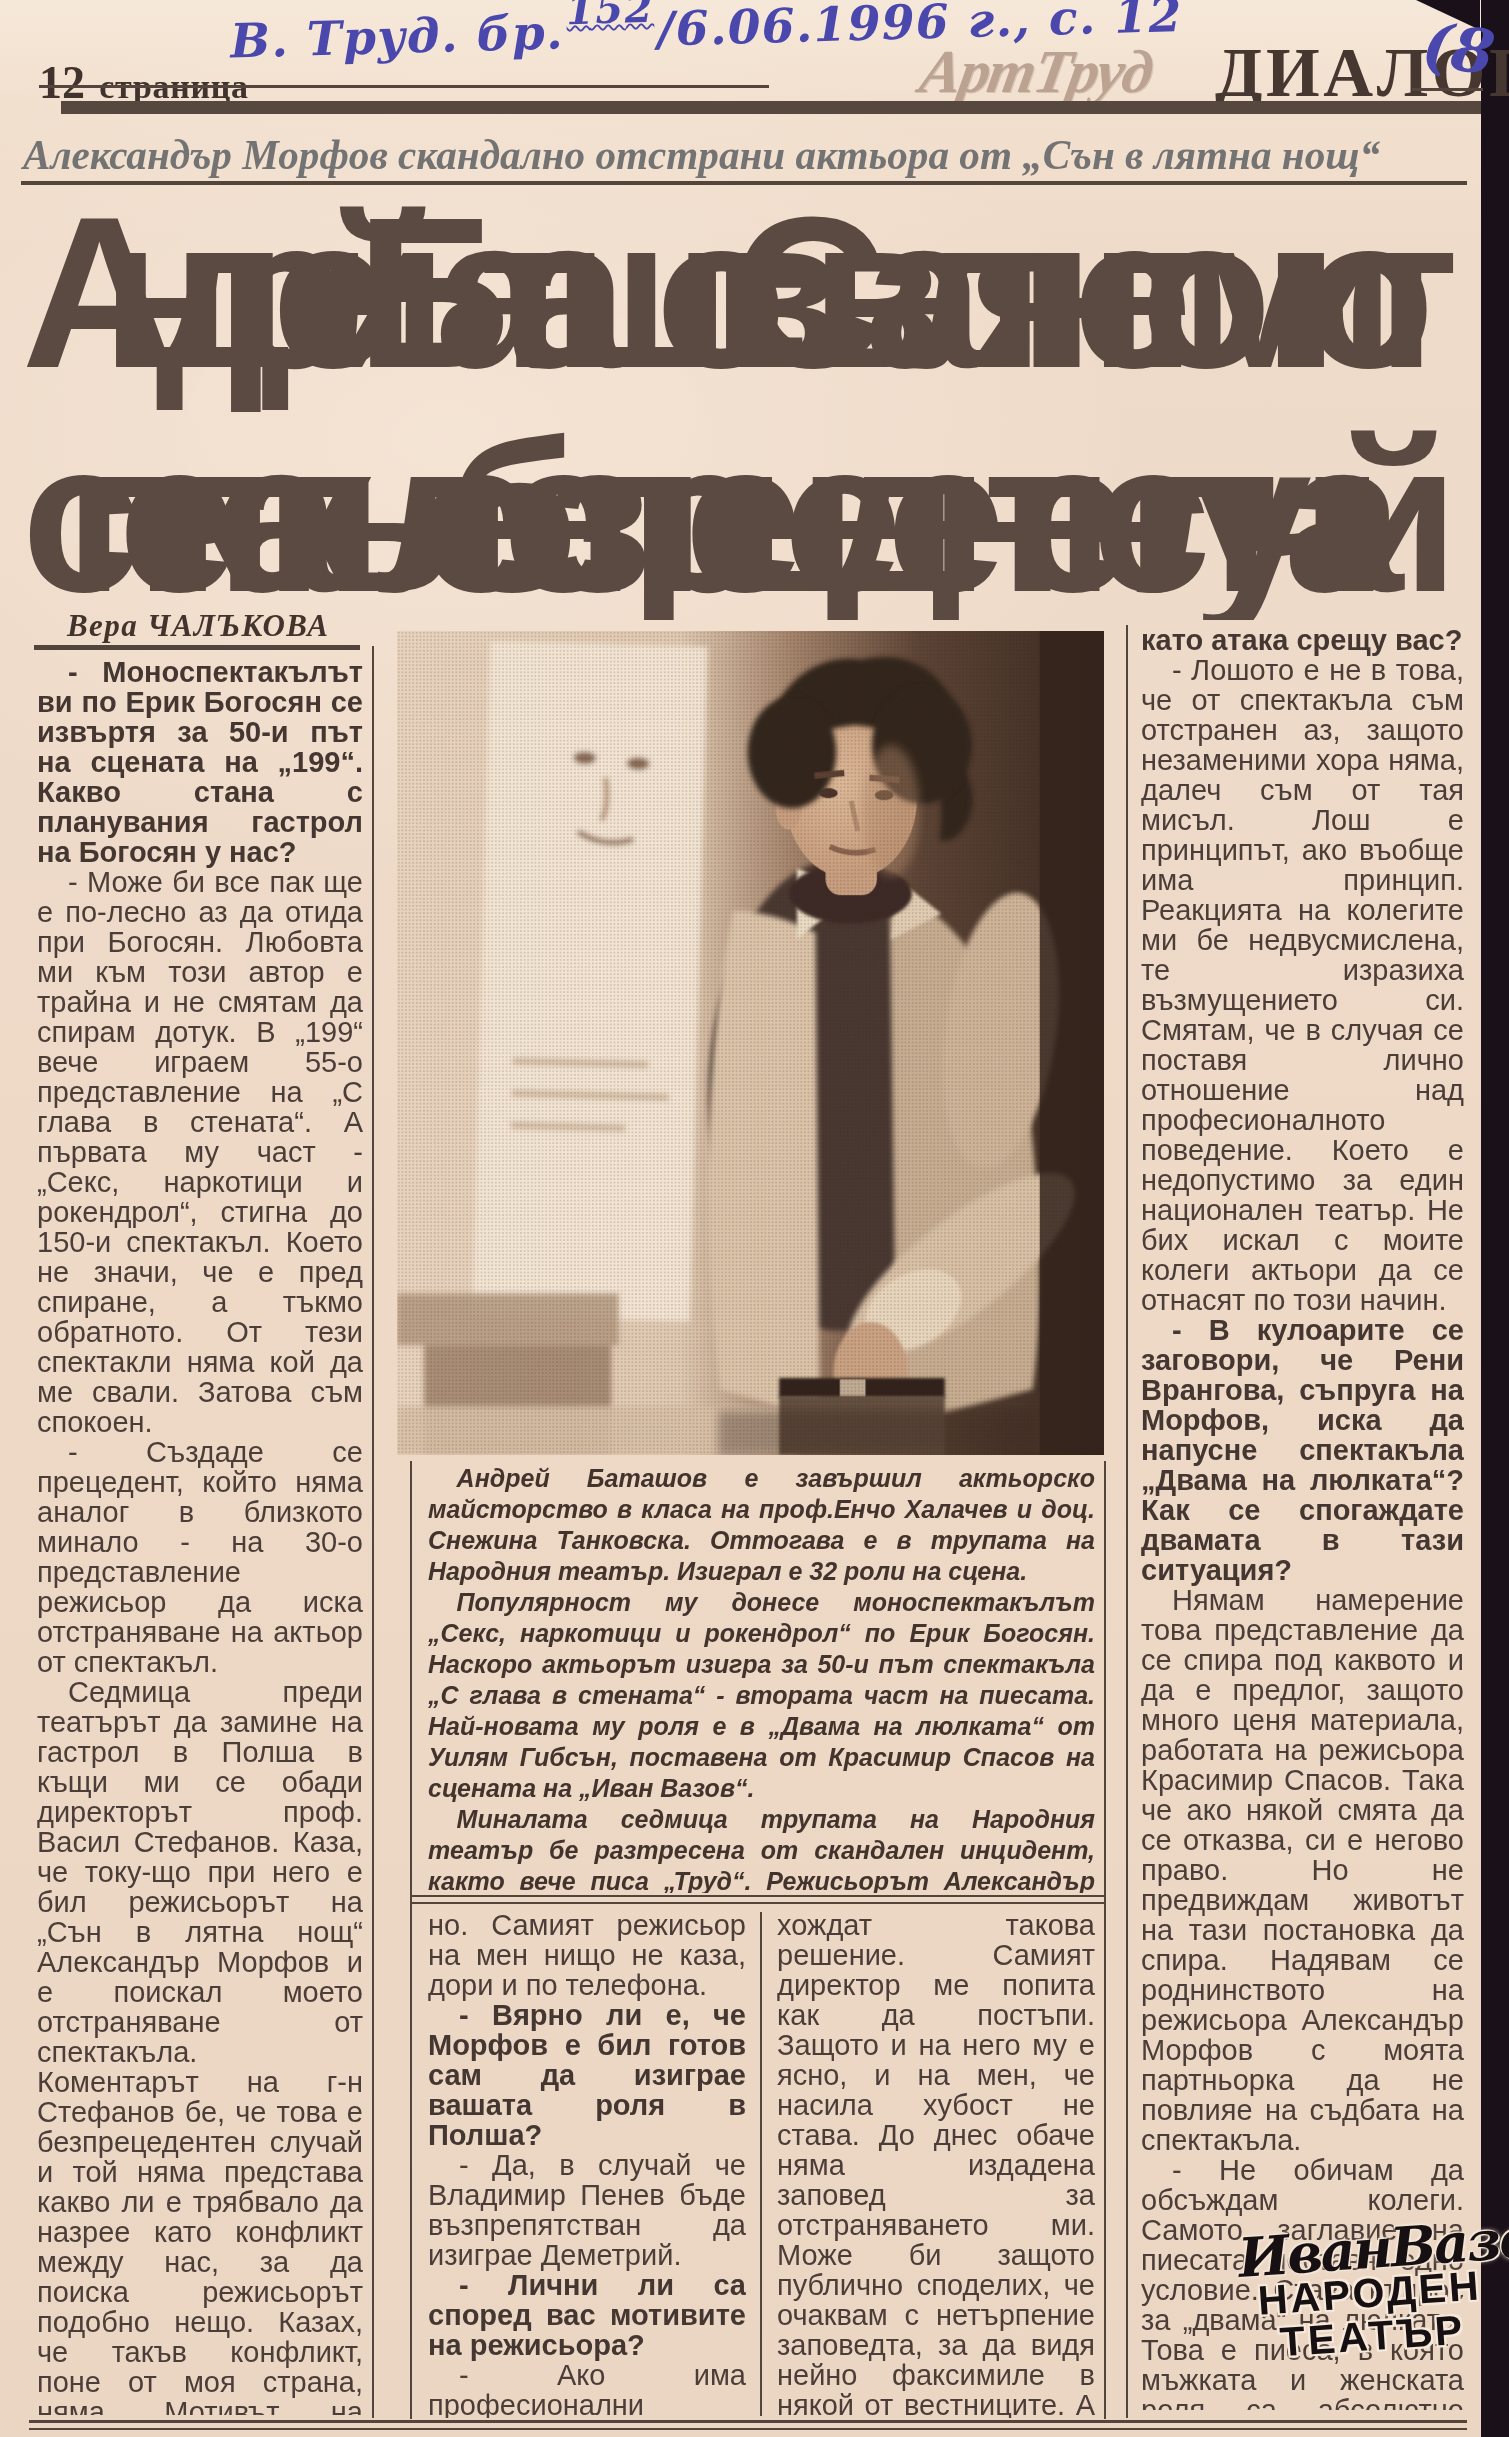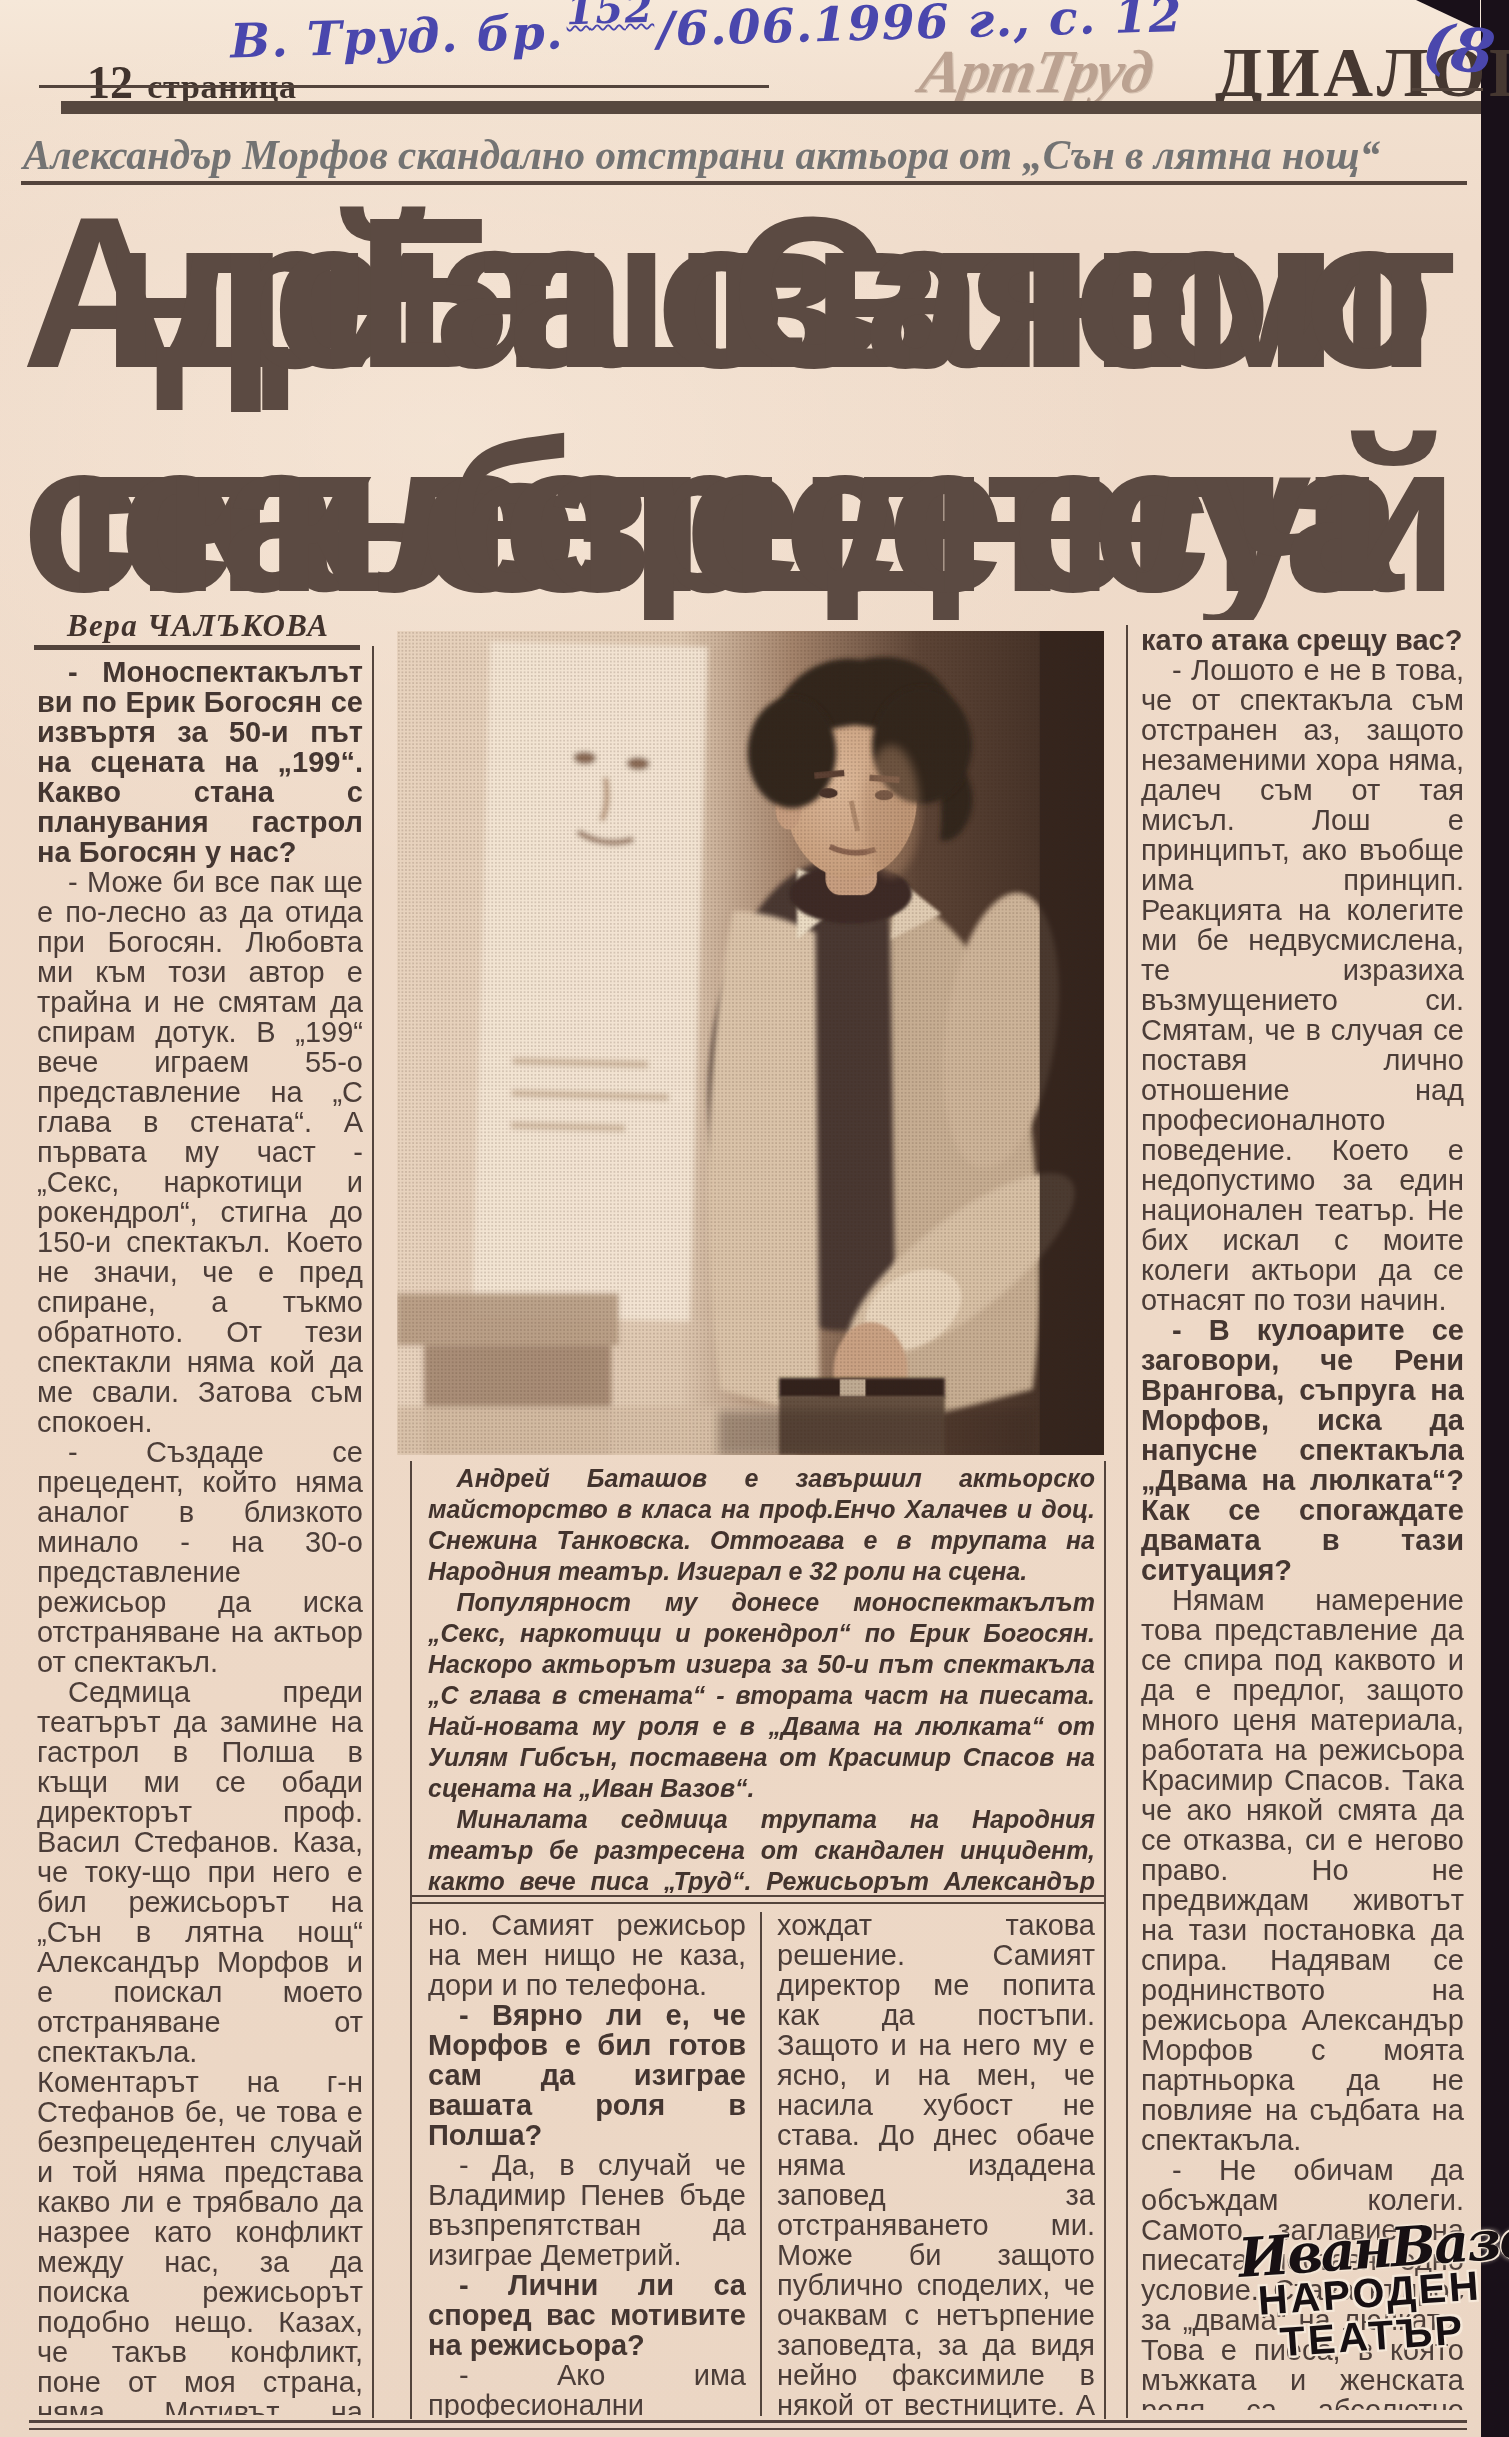--- a/index.html
+++ b/index.html
@@ -16,21 +16,21 @@
       linear-gradient(180deg,#f6e8d9 0,#f2e0cf 100px,#efdbca 243px,#eed9c7 55%,#ebd6c4 100%);
   }
   .corner-cut{
     position:absolute;left:1416px;top:0;width:64px;height:30px;
     background:#191019;clip-path:polygon(0 0,100% 0,100% 100%);
   }
   
   .rule{position:absolute;background:#53443c;}
   
   .pageinfo{position:absolute;left:39px;top:56px;display:flex;align-items:baseline;gap:14.3px;color:#40332d;
-    font-family:"Liberation Serif",serif;font-weight:700;margin-left:48px;}
+    font-family:"Liberation Serif",serif;font-weight:700;}
   .pagenum{font-size:46px;}
   .pagelabel{font-size:34px;letter-spacing:0.7px;}
   .logo{
     position:absolute;left:921px;top:37px;font-family:"Liberation Serif",serif;
     font-style:italic;font-weight:700;font-size:61px;color:#b69c8b;
     transform:skewX(-10deg);letter-spacing:-1.4px;opacity:.9;
     text-shadow:1.4px 1.4px 0 rgba(120,95,80,.25);
   }
   .dialog{
     position:absolute;left:1215px;top:34px;font-family:"Liberation Serif",serif;

